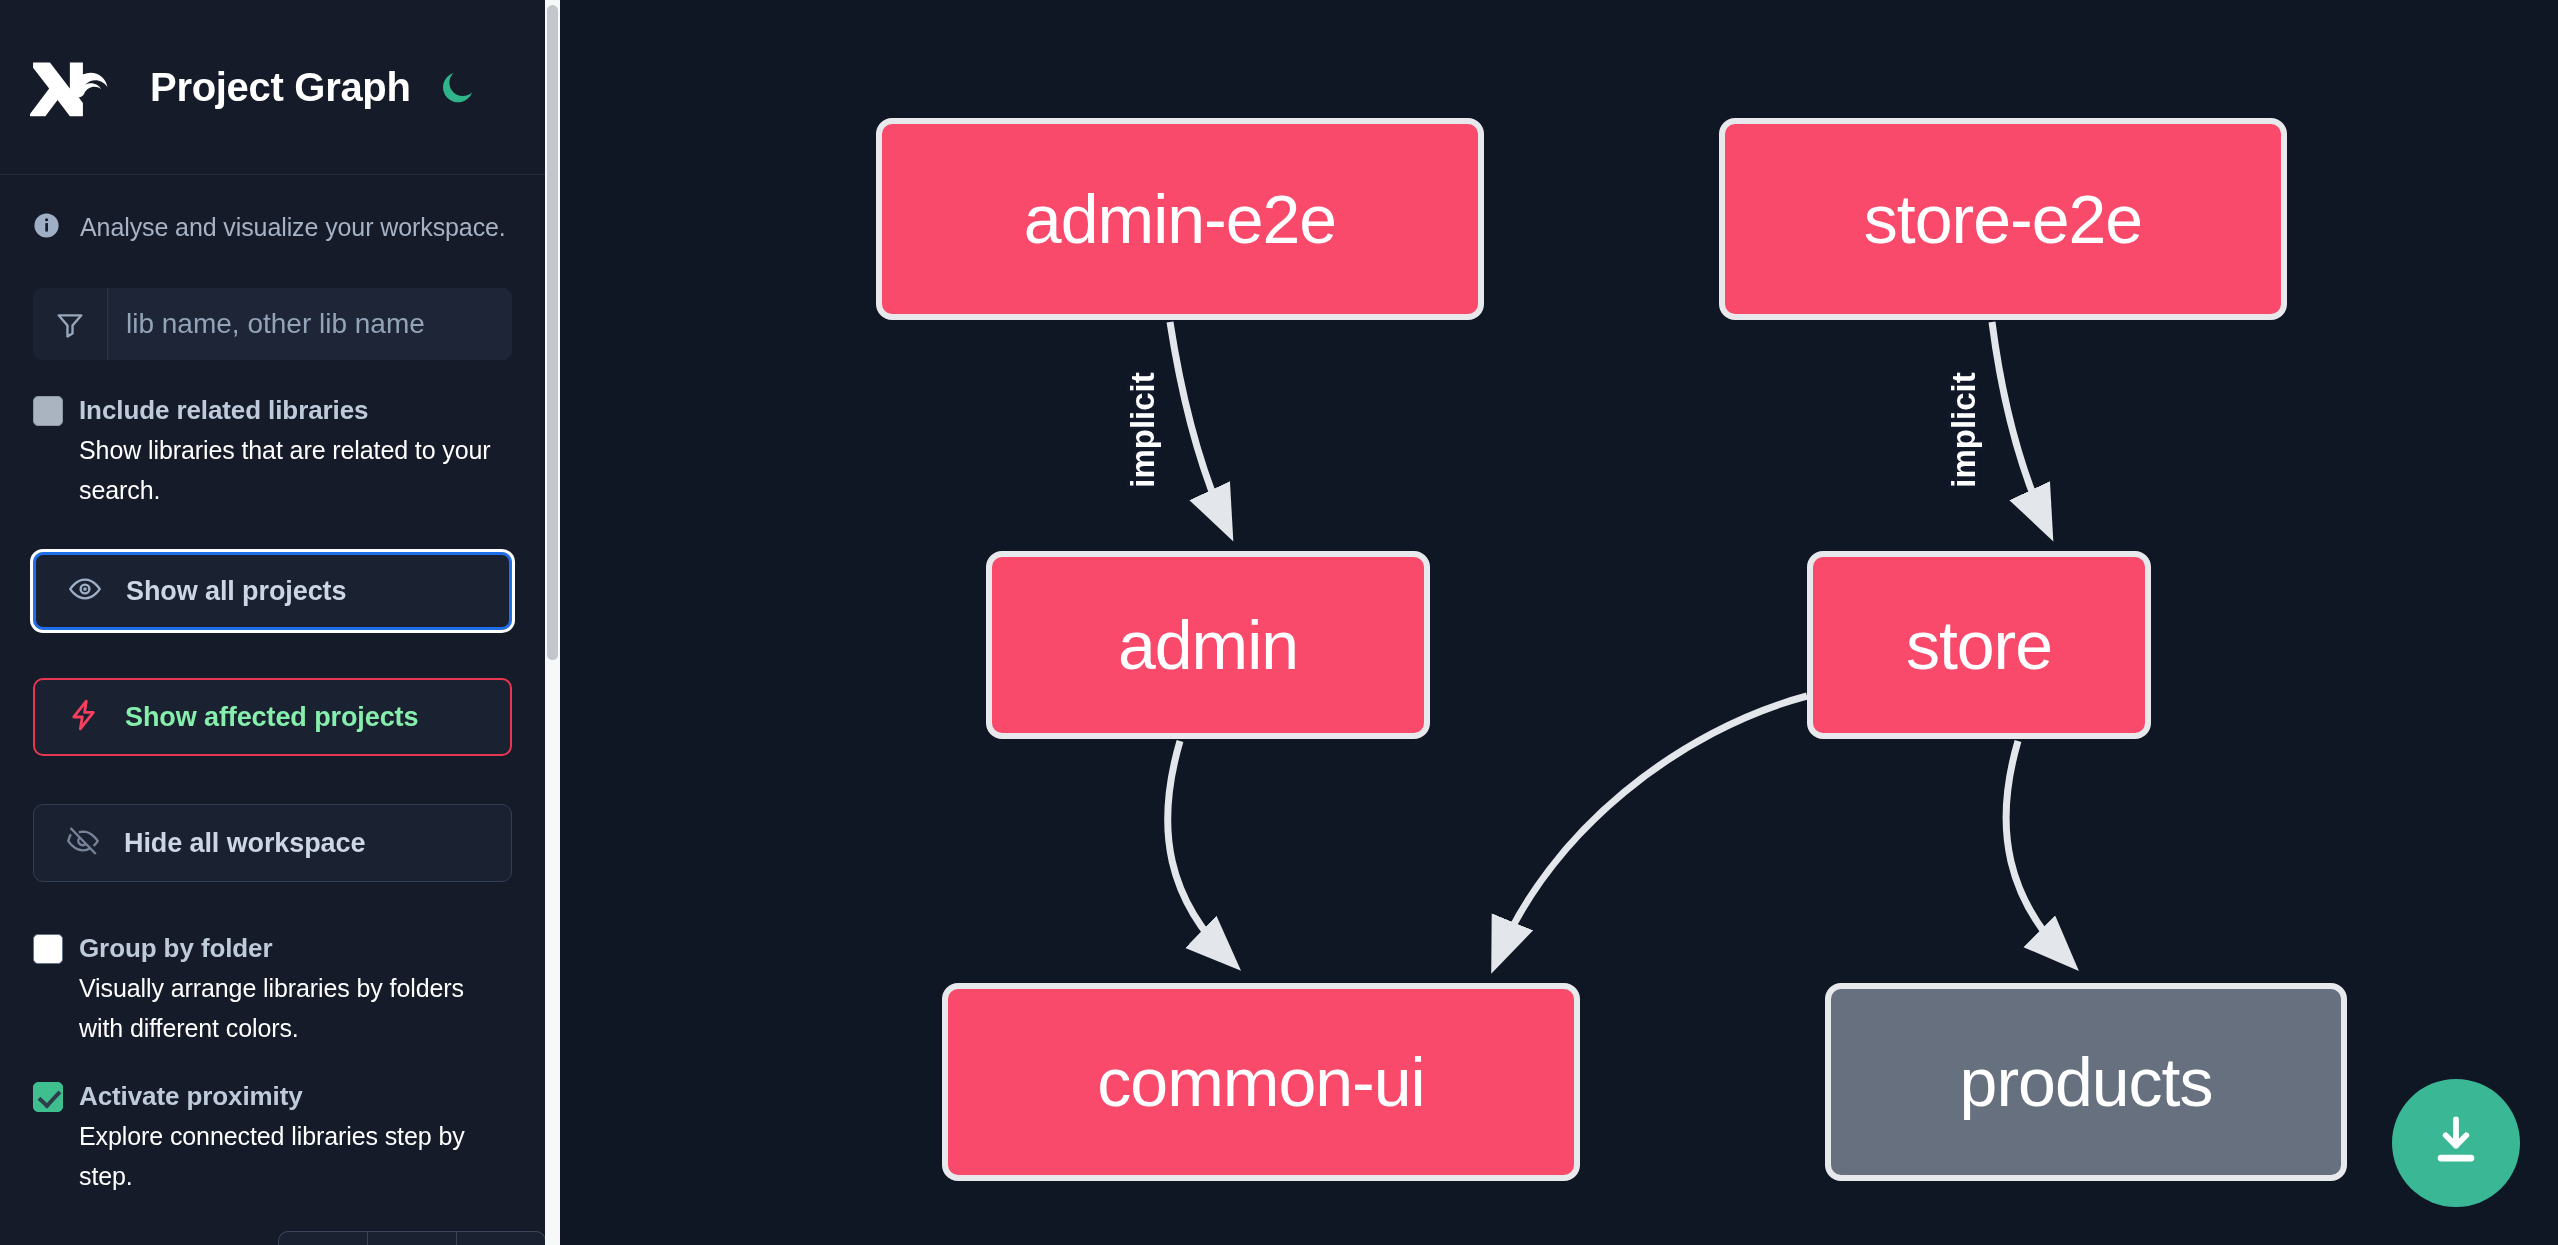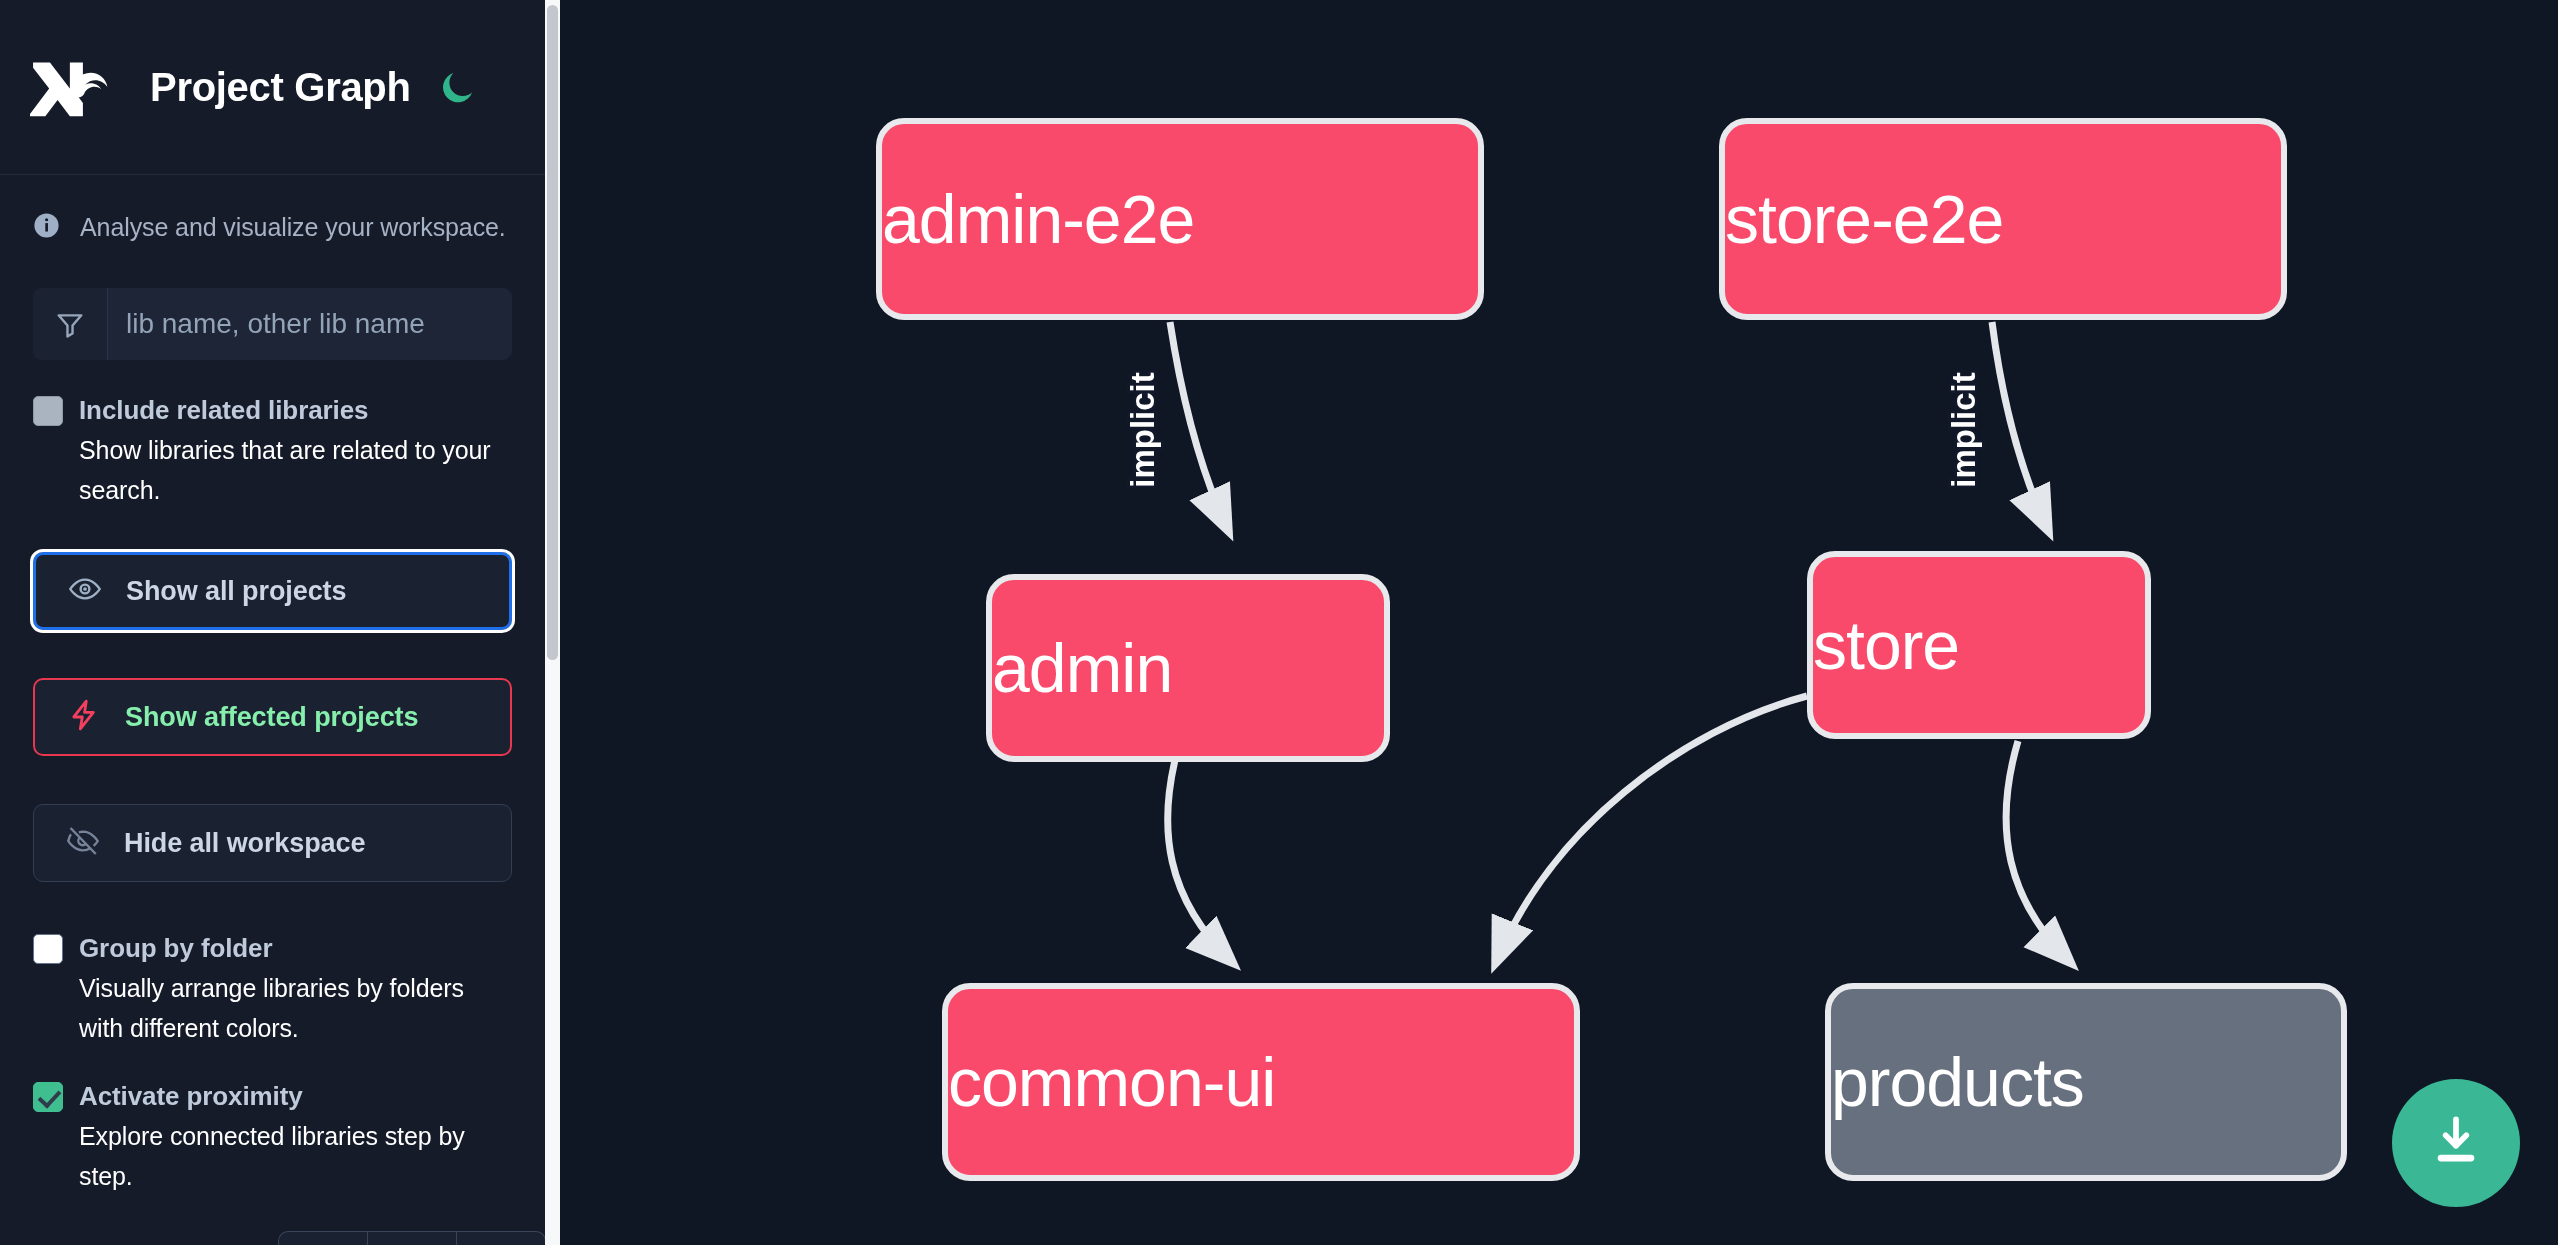--- a/index.html
+++ b/index.html
@@ -170,24 +170,25 @@
   
   .graph {
     position: relative;
     flex: 1;
     height: 1245px;
     background: #0f1624;
     overflow: hidden;
   }
   .node {
     position: absolute;
-    border-radius: 28px;
+    border-radius: 16px;
     border: 6px solid #e7e9ec;
     display: flex;
     align-items: center;
+    justify-content: center;
     color: #ffffff;
     font-size: 68px;
     font-weight: 400;
     letter-spacing: -1px;
     cursor: pointer;
     z-index: 3;
   }
   .node.red  { background: #fa4a6b; }
   .node.grey { background: #67707f; }
 
@@ -343,21 +344,21 @@
         <text x="1415" y="430" fill="#ffffff" stroke="#11182a" stroke-width="6" paint-order="stroke" font-family="Liberation Sans, sans-serif" font-size="33" font-weight="700" text-anchor="middle" transform="rotate(-90 1415 430)">implicit</text>
       </g>
     </svg>
 
     <div class="node red" style="left:316px;top:118px;width:608px;height:202px">
         <span>admin-e2e</span>
       </div>
     <div class="node red" style="left:1159px;top:118px;width:568px;height:202px">
         <span>store-e2e</span>
       </div>
-    <div class="node red" style="left:426px;top:574px;width:404px;height:188px">
+    <div class="node red" style="left:426px;top:551px;width:444px;height:188px">
         <span>admin</span>
       </div>
     <div class="node red" style="left:1247px;top:551px;width:344px;height:188px">
         <span>store</span>
       </div>
     <div class="node red" style="left:382px;top:983px;width:638px;height:198px">
         <span>common-ui</span>
       </div>
     <div class="node grey" style="left:1265px;top:983px;width:522px;height:198px">
         <span>products</span>

